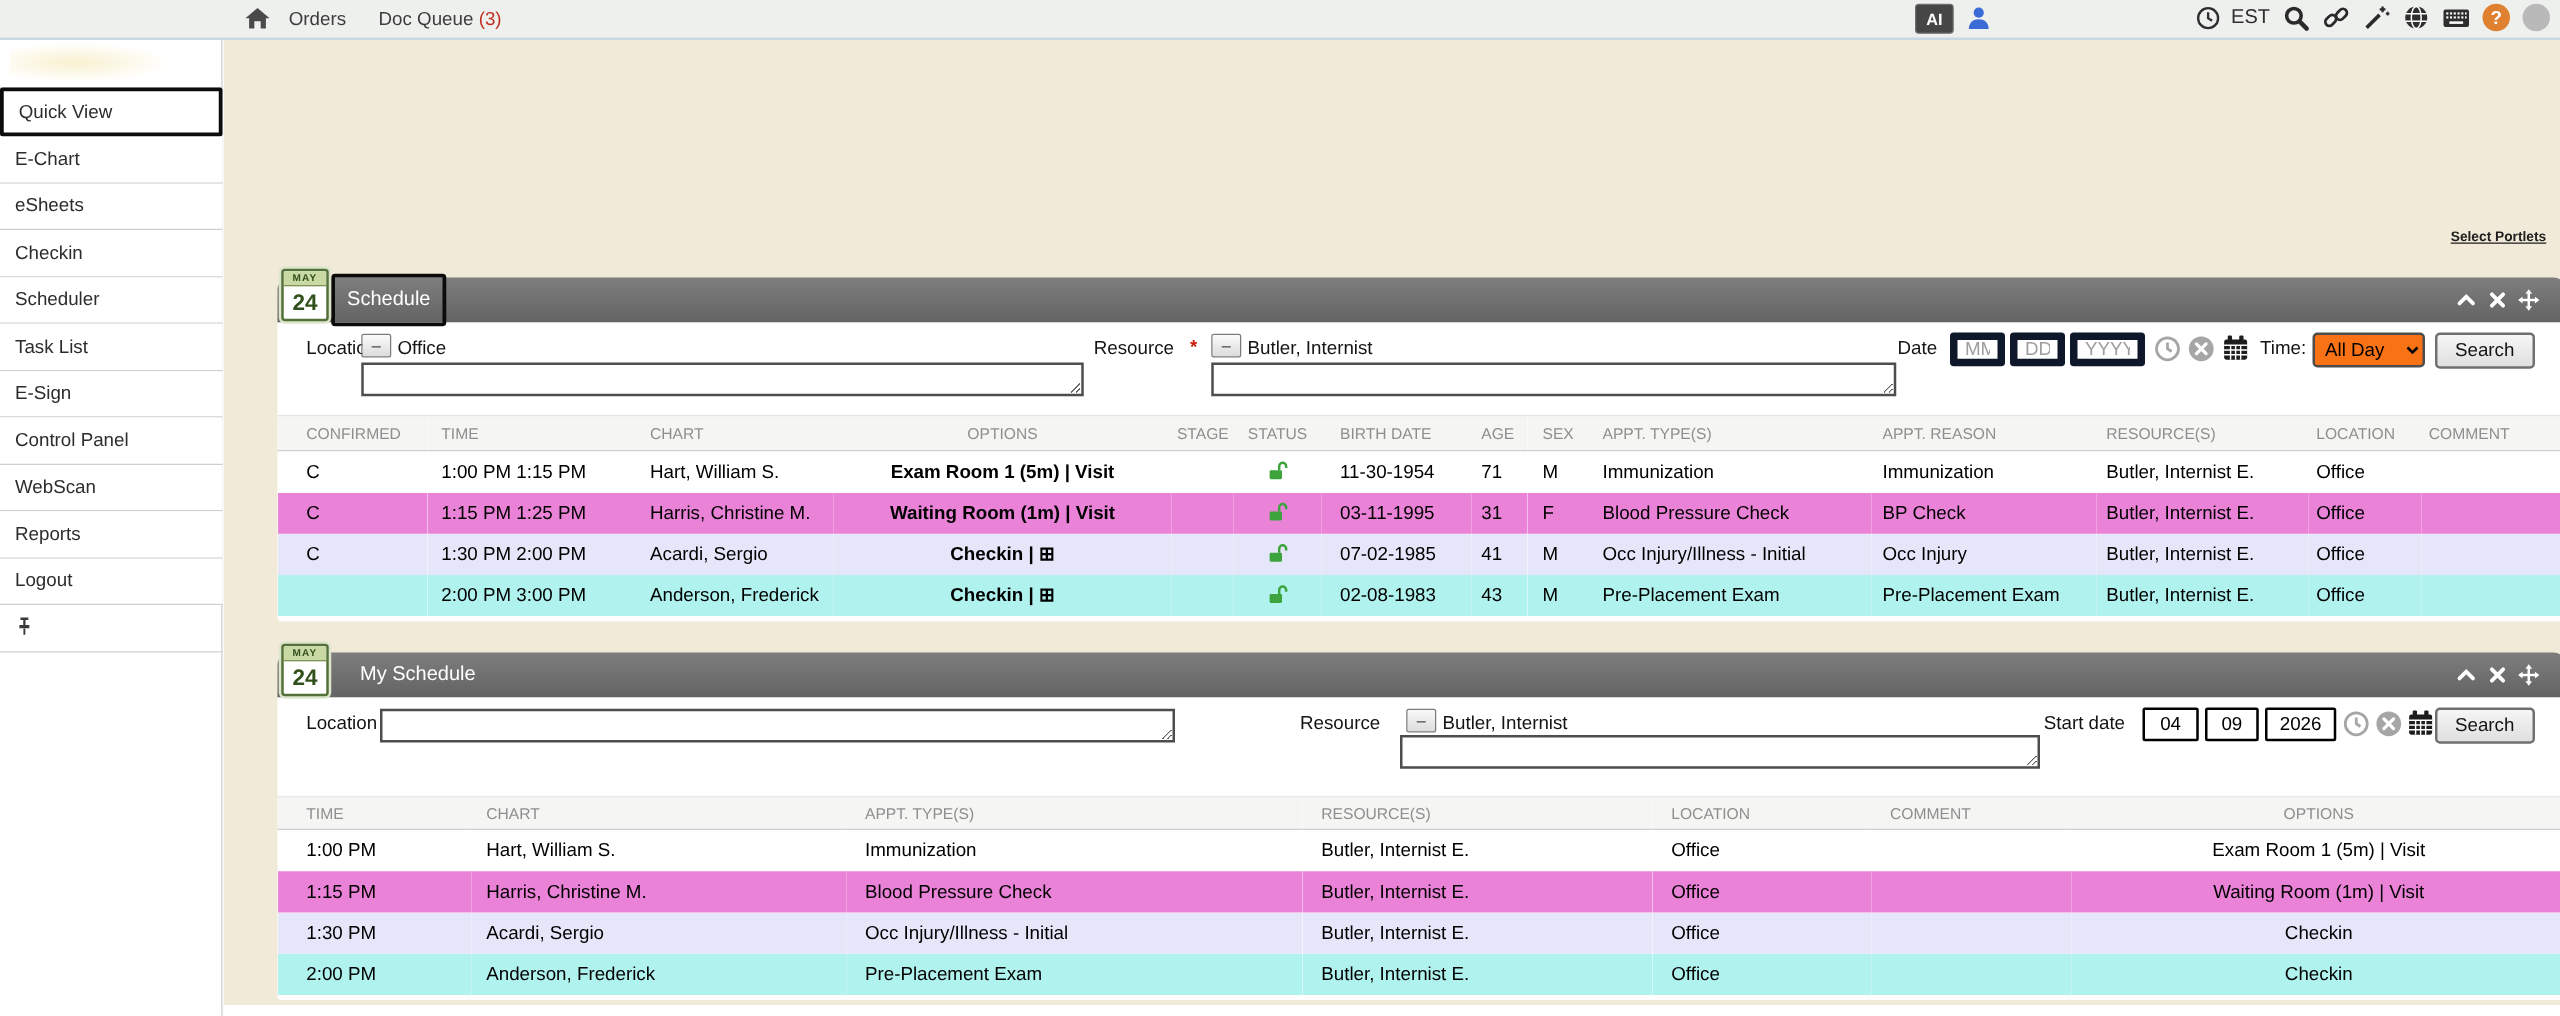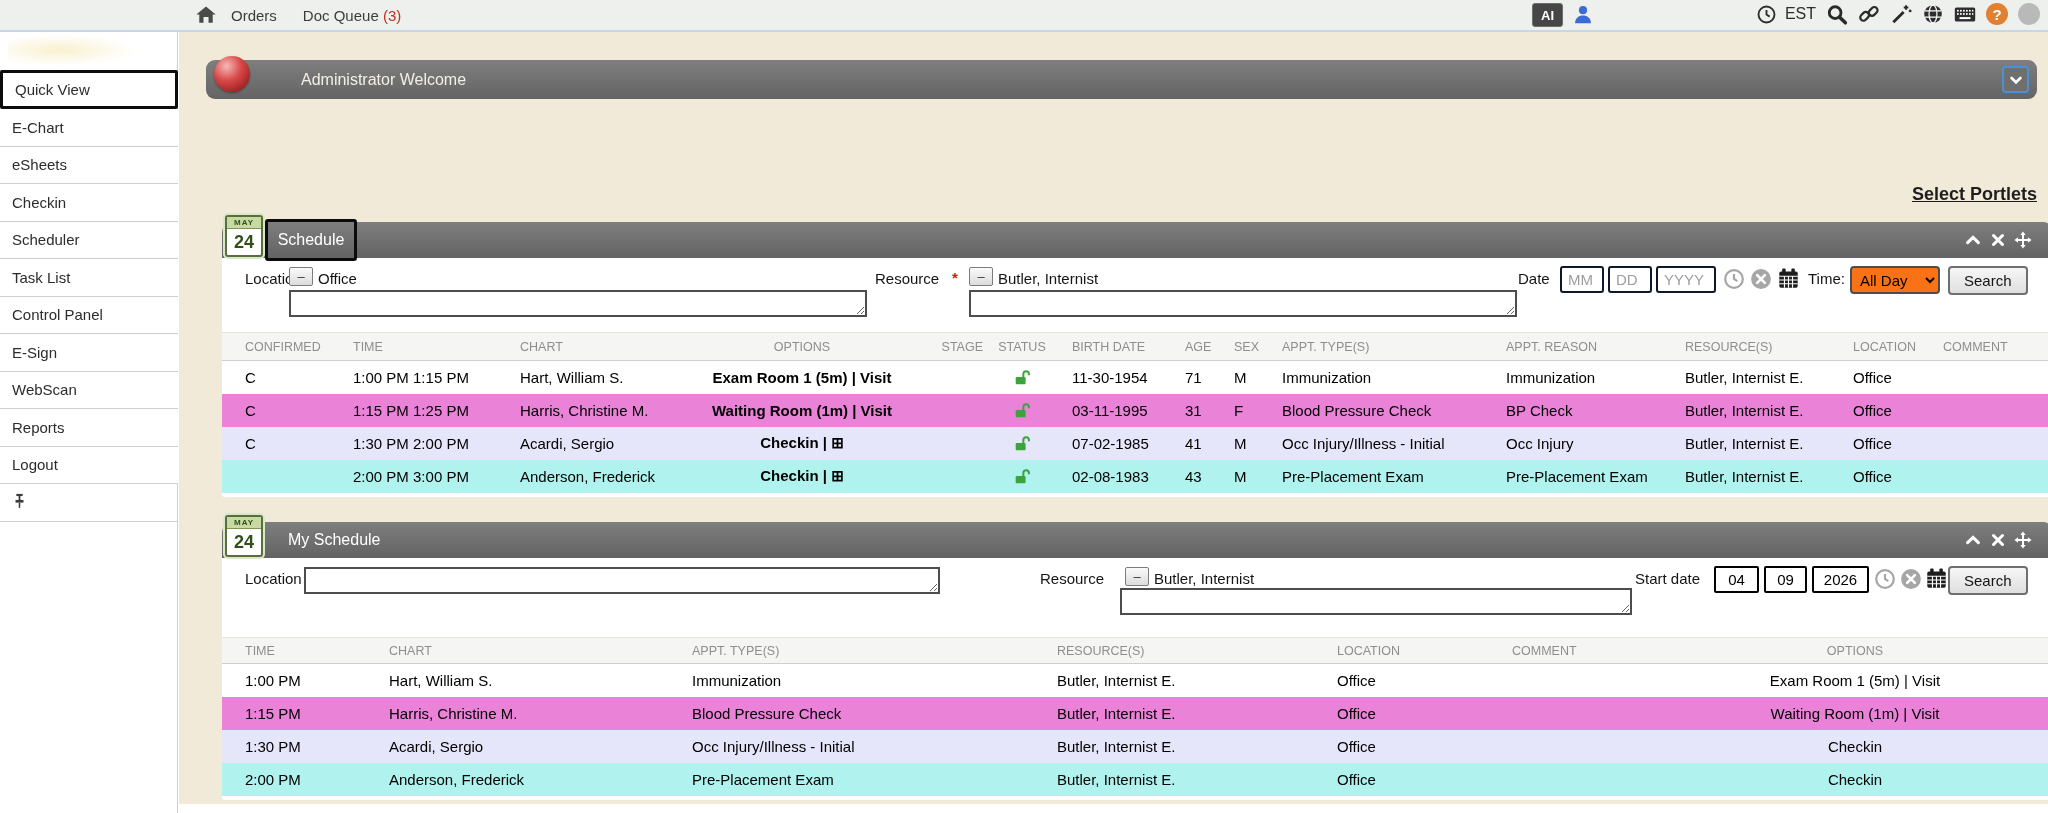--- a/index.html
+++ b/index.html
@@ -56,21 +56,21 @@
     background:radial-gradient(circle at 35% 28%, #f6b9b9 0%, #d94848 42%, #8d1414 92%);
     box-shadow:0 1px 2px rgba(0,0,0,.4);
   }
   .welcome-title { position:absolute; left:95px; top:0; height:39px; display:flex; align-items:center;
     color:#f2f0e6; font-size:16px; }
   .welcome-collapse {
     position:absolute; right:8px; top:6px; width:27px; height:27px; background:#6f6f6f;
     border:2px solid #4a90d9; border-radius:4px; display:flex; align-items:center; justify-content:center; cursor:pointer;
   }
   .select-portlets { position:absolute; left:27px; top:152px; width:1831px; text-align:right;
-    font-size:18px; font-weight:600; color:#1e1e1e; }
+    font-size:11px; font-weight:600; color:#1e1e1e; }
   .select-portlets span { text-decoration:underline; cursor:pointer; }
   
   .portlet { position:absolute; left:43px; width:1831px; }
   .portlet-header {
     position:relative; height:36px; background:linear-gradient(#7e7e7e,#636363);
     border-radius:10px 10px 0 0;
   }
   .cal-badge {
     position:absolute; left:3px; top:-7px; width:38px; height:42px;
     background:#fff; border:2px solid #55713a; border-radius:3px;
@@ -98,21 +98,21 @@
     border:1px solid #7c7c7c; border-radius:2px; font-size:13px; color:#333;
     display:flex; align-items:center; justify-content:center; cursor:pointer;
   }
   .ftextarea {
     position:absolute; border:2px solid #4d4d4d; background:#fff; font:14px "Liberation Sans",sans-serif;
     padding:2px 4px; resize:both;
   }
   .finput {
     position:absolute; border:2px solid #4d4d4d; background:#fff; font:15px "Liberation Sans",sans-serif; padding:0 6px;
   }
-  .date-ph { border:2px solid #0f172a; border-radius:3px; color:#be185d; }
+  .date-ph { border:6px solid #0f172a; border-radius:3px; color:#be185d; }
   .date-ph::placeholder { color:#9e9e9e; }
   .date-val { border:2px solid #000000; border-radius:2px;text-align:center; }
   .picker-icon { position:absolute; width:22px; height:22px; cursor:pointer; }
   .time-select {
     position:absolute; height:28px; border:2px solid #4d4d4d; border-radius:4px; background:#f97316;
     font:15px "Liberation Sans",sans-serif; padding:0 4px;
   }
   .search-btn {
     position:absolute; height:29px; background:linear-gradient(#f6f6f6,#dfdfdf);
     border:2px solid #6f6f6f; border-radius:4px; font:15px "Liberation Sans",sans-serif; color:#141414;
@@ -245,47 +245,38 @@
 
   <div class="sidebar">
     <div class="logo-blob"></div>
     <div class="side-menu">
       <div class="side-item active">Quick View</div>
       <div class="side-item">E-Chart</div>
       <div class="side-item">eSheets</div>
       <div class="side-item">Checkin</div>
       <div class="side-item">Scheduler</div>
       <div class="side-item">Task List</div>
+      <div class="side-item">E-Sign</div>
       <div class="side-item">Control Panel</div>
-      <div class="side-item">E-Sign</div>
       <div class="side-item">WebScan</div>
       <div class="side-item">Reports</div>
       <div class="side-item">Logout</div>
       <div class="pin-item">
         <svg viewBox="0 0 16 20" width="15" height="18" stroke="#3a3a3a" fill="none">
             <path d="M4.5 2.2 H11.5" stroke-width="2.4"></path>
             <path d="M8 2.2 V8.4" stroke-width="2"></path>
             <path d="M3.6 9.2 H12.4" stroke-width="3"></path>
             <path d="M8 10.8 V16.5" stroke-width="1.7"></path>
           </svg>
       </div>
     </div>
   </div>
 
   <div class="main">
 
-    <div class="welcome">
-      <div class="sphere"></div>
-      <div class="welcome-title">Administrator Welcome</div>
-      <div class="welcome-collapse">
-        <svg viewBox="0 0 20 20" width="16" height="16">
-            <path d="M4.5 7.5 L10 13 L15.5 7.5" stroke="#fff" stroke-width="3.4" fill="none" stroke-linecap="round"></path>
-          </svg>
-      </div>
-    </div>
 
     <div class="select-portlets">
       <span>Select Portlets</span>
     </div>
 
     <div class="portlet" style="top:190px;">
       <div class="portlet-header">
         <div class="cal-badge">
           <div class="cal-month">MAY</div>
           <div class="cal-day">24</div>

